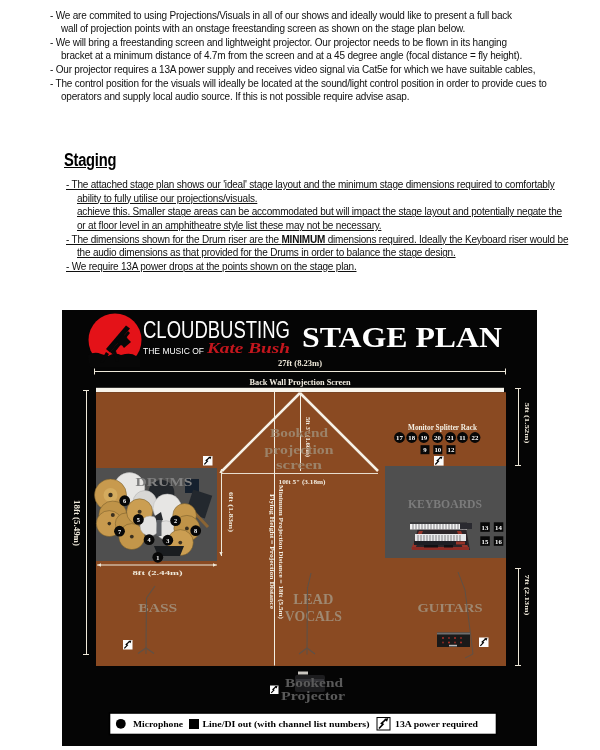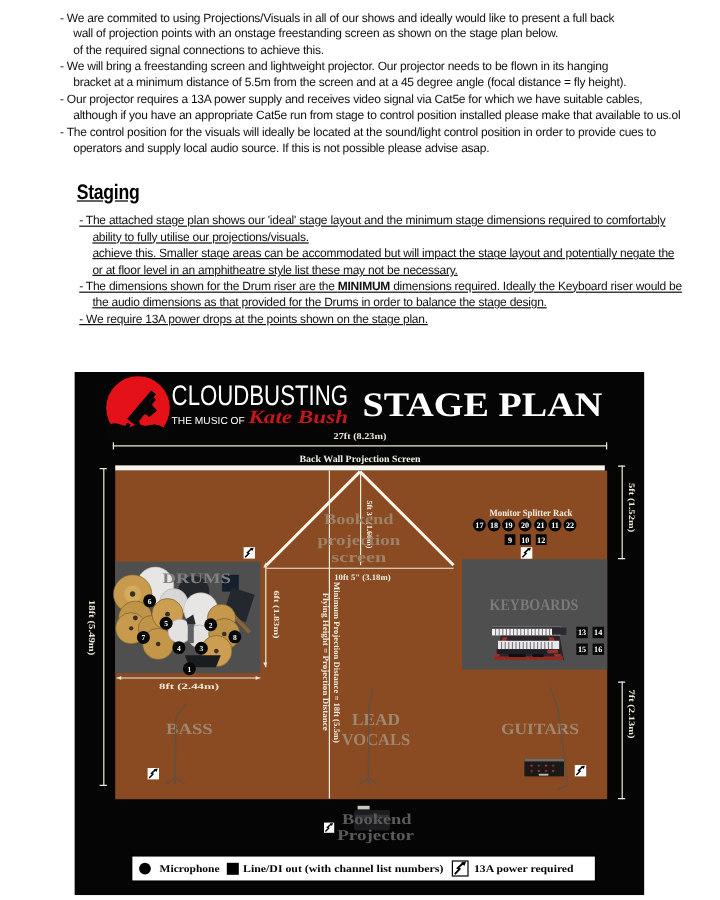--- a/index.html
+++ b/index.html
@@ -13,27 +13,25 @@
 .st2 div.c{padding-left:61px;}
 .plan{position:absolute;left:62px;top:310px;}
 </style>
 </head>
 <body>
 <div class="page">
 
 <div class="top">
 <div class="b">- We are commited to using Projections/Visuals in all of our shows and ideally would like to present a full back</div>
 <div class="c">wall of projection points with an onstage freestanding screen as shown on the stage plan below.</div>
-<div class="c">of the required signal connections to achieve this.</div>
 <div class="b">- We will bring a freestanding screen and lightweight projector. Our projector needs to be flown in its hanging</div>
-<div class="c">bracket at a minimum distance of 5.5m from the screen and at a 45 degree angle (focal distance = fly height).</div>
+<div class="c">bracket at a minimum distance of 4.7m from the screen and at a 45 degree angle (focal distance = fly height).</div>
 <div class="b">- Our projector requires a 13A power supply and receives video signal via Cat5e for which we have suitable cables,</div>
-<div class="c">although if you have an appropriate Cat5e run from stage to control position installed please make that available to us.ol</div>
 <div class="b">- The control position for the visuals will ideally be located at the sound/light control position in order to provide cues to</div>
-<div class="c">operators and supply local audio source. If this is not possible please advise asap.</div>
+<div class="c">operators and supply local audio source. If this is not possible require advise asap.</div>
 </div>
 
 <div class="hdg">Staging</div>
 
 <div class="st2">
 <div class="b">- The attached stage plan shows our 'ideal' stage layout and the minimum stage dimensions required to comfortably</div>
 <div class="c">ability to fully utilise our projections/visuals.</div>
 <div class="c">achieve this. Smaller stage areas can be accommodated but will impact the stage layout and potentially negate the</div>
 <div class="c">or at floor level in an amphitheatre style list these may not be necessary.</div>
 <div class="b">- The dimensions shown for the Drum riser are the <b>MINIMUM</b> dimensions required. Ideally the Keyboard riser would be</div>

